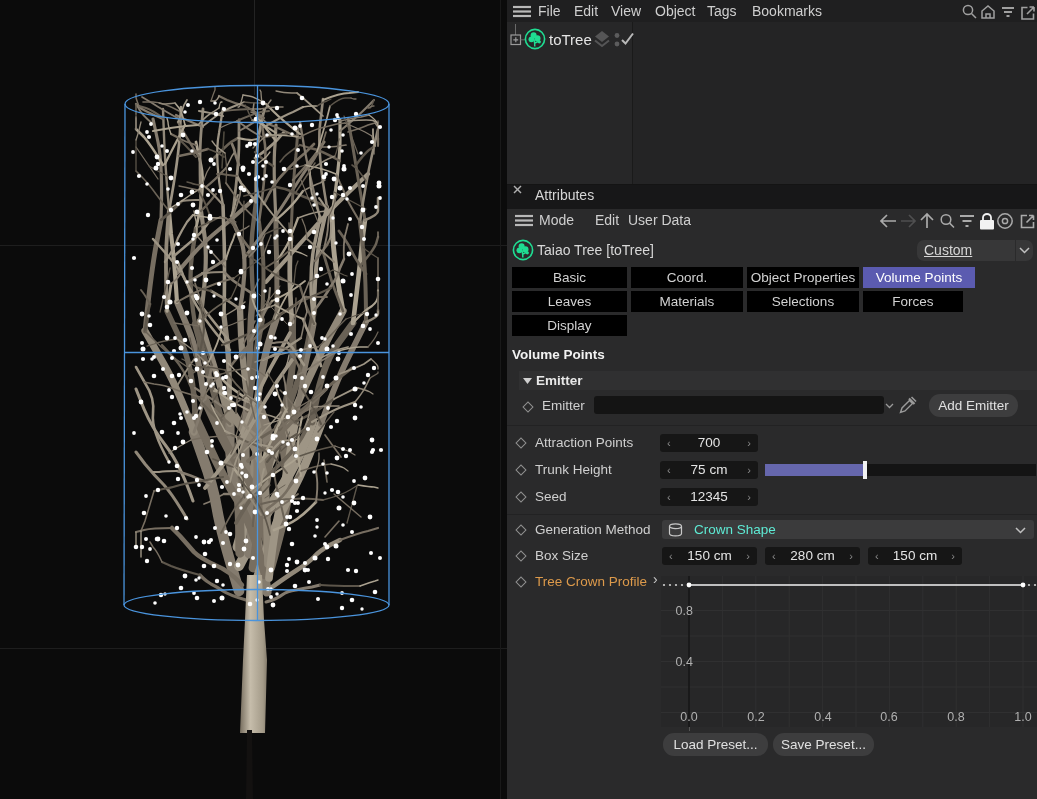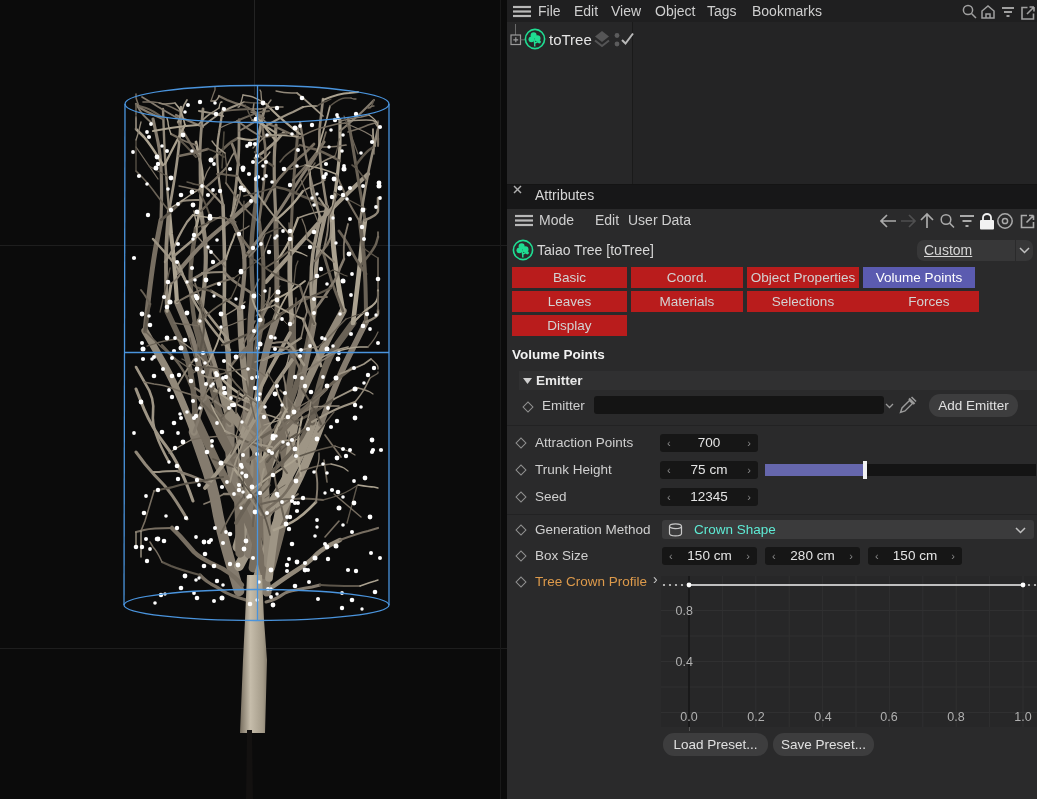--- a/index.html
+++ b/index.html
@@ -5,21 +5,21 @@
 html,body{margin:0;padding:0;background:#0b0b0b;}
 #app{position:relative;width:1037px;height:799px;overflow:hidden;font-family:"Liberation Sans",sans-serif;-webkit-font-smoothing:antialiased;}
 #vp{position:absolute;left:0;top:0;}
 #panel{position:absolute;left:507px;top:0;width:530px;height:799px;background:#2a2a2b;}
 .abs{position:absolute;}
 .lbl{position:absolute;color:#cfcfcf;font-size:13.5px;line-height:19px;white-space:nowrap;}
 .fld{position:absolute;background:#161616;border-radius:3px;color:#e4e4e4;font-size:13.5px;}
 .fld .v{position:absolute;left:0;right:0;text-align:center;}
 .ar{position:absolute;color:#8a8a8a;font-size:11px;top:0;line-height:inherit;}
 .btn{position:absolute;background:#3d3d3e;border-radius:11px;color:#e0e0e0;font-size:13.5px;text-align:center;}
-.tab{position:absolute;background:#b91c1c;color:#d2d2d2;font-size:13.5px;text-align:center;height:21px;line-height:21px;width:115px;}
+.tab{position:absolute;background:#000000;color:#d2d2d2;font-size:13.5px;text-align:center;height:21px;line-height:21px;width:115px;}
 .dia{position:absolute;width:6px;height:6px;border:1.2px solid #909090;transform:rotate(45deg);}
 svg{display:block;}
 </style>
 </head>
 <body>
 <div id="app">
 <svg id="vp" width="507" height="799" viewBox="0 0 507 799">
 <rect width="507" height="799" fill="#0b0b0b"></rect>
 <defs>
         <linearGradient id="tg" x1="0" x2="1">
@@ -1023,21 +1023,21 @@
         <path d="M1 1 L5.5 5.5 L10 1" stroke="#c0c0c0" stroke-width="1.5"></path>
       </svg>
 
 <div class="tab" style="left:5px;top:267px;">Basic</div>
 <div class="tab" style="left:124px;top:267px;width:112px;">Coord.</div>
 <div class="tab" style="left:240px;top:267px;width:112px;">Object Properties</div>
 <div class="tab" style="left:356px;top:267px;width:112px;background:#5b5bb0;color:#ffffff;">Volume Points</div>
 <div class="tab" style="left:5px;top:291px;">Leaves</div>
 <div class="tab" style="left:124px;top:291px;width:112px;">Materials</div>
 <div class="tab" style="left:240px;top:291px;width:112px;">Selections</div>
-<div class="tab" style="left:340px;top:291px;width:100px;padding-left:32px;">Forces</div>
+<div class="tab" style="left:356px;top:291px;width:100px;">Forces</div>
 <div class="tab" style="left:5px;top:315px;">Display</div>
 
 <div class="lbl" style="left:5px;top:345px;font-weight:bold;color:#f2f2f2;">Volume Points</div>
 <div class="abs" style="left:12px;top:371px;width:518px;height:19px;background:#303031;"></div>
 <svg class="abs" style="left:16px;top:378px" width="9" height="6">
         <path d="M0 0 H9 L4.5 6 Z" fill="#d0d0d0"></path>
       </svg>
 <div class="lbl" style="left:29px;top:371px;font-weight:bold;color:#e8e8e8;">Emitter</div>
 <div class="dia" style="left:17px;top:403px;"></div>
 <div class="lbl" style="left:35px;top:396px;">Emitter</div>

